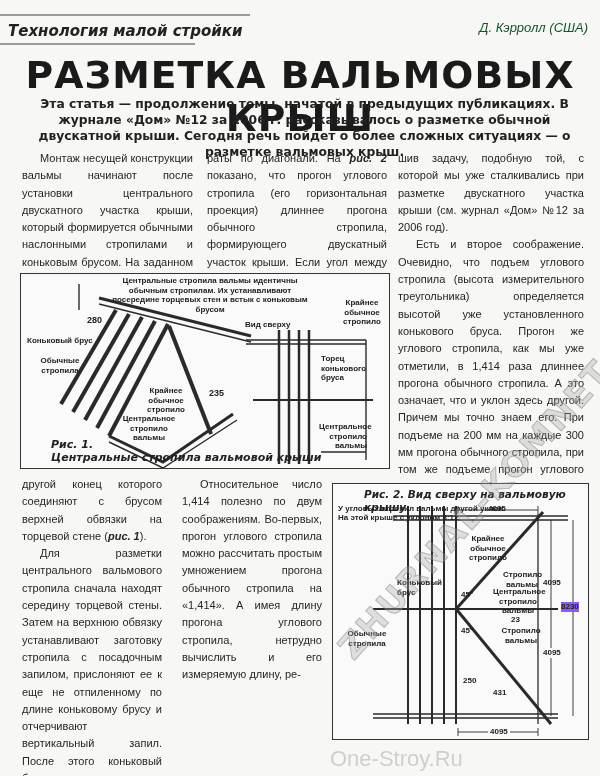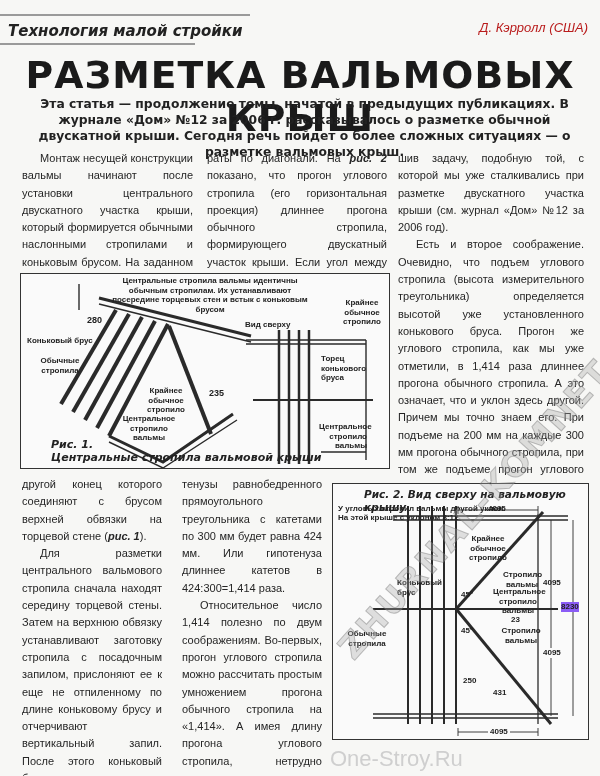--- a/index.html
+++ b/index.html
@@ -1,21 +1,21 @@
 <!DOCTYPE html>
 <html><head>
 <meta charset="utf-8">
 <style>
   html,body{margin:0;padding:0;}
   body{width:600px;height:776px;background:#f7f7f5;position:relative;overflow:hidden;
        font-family:"Liberation Sans",sans-serif;color:#1b1b1b;}
   .hdr-rule{position:absolute;left:0;height:2px;background:#9a9a9a;}
   .section{position:absolute;left:8px;top:22px;font:italic 900 15px "DejaVu Sans",sans-serif;
            letter-spacing:0px;color:#222;font-weight:bold;}
-  .author{position:absolute;right:12px;top:20px;font:italic 13px "Liberation Sans",sans-serif;color:#b91c1c;}
+  .author{position:absolute;right:12px;top:20px;font:italic 13px "Liberation Sans",sans-serif;color:#14532d;}
   .title{position:absolute;left:0;width:600px;top:54px;text-align:center;
          font:bold 37px "DejaVu Sans",sans-serif;letter-spacing:1px;color:#1a1a1a;transform:scaleX(1.02);}
   .lead{position:absolute;left:32px;width:545px;top:96px;text-align:center;
         font:bold 12.3px/16px "DejaVu Sans",sans-serif;color:#222;}
   .col{position:absolute;font:11px/17.3px "Liberation Sans",sans-serif;text-align:justify;color:#252525;}
   .col p{margin:0;}
   .col .ind{text-indent:18px;}
   .col b{font-style:italic;}
   .fig{position:absolute;border:1.5px solid #333;background:#fafafa;}
   .fig svg{position:absolute;left:0;top:0;}
@@ -97,21 +97,20 @@
   <div class="cap" style="left:4px;top:164px;">Рис. 1.</div>
   <div class="cap" style="left:4px;top:177px;">Центральные стропила вальмовой крыши</div>
 </div>
 
 <div class="col" style="left:22px;top:476px;width:140px;">
   <p><span>другой конец которого соединяют с брусом верхней обвязки на торцевой стене (</span><b>рис. 1</b><span>).</span></p>
   <p class="ind">Для разметки центрального вальмового стропила сначала находят середину торцевой стены. Затем на верхнюю обвязку устанавливают заготовку стропила с посадочным запилом, прислоняют ее к еще не отпиленному по длине коньковому брусу и отчерчивают вертикальный запил. После этого коньковый брус отпиливают, а к его торцу пристыковывают центральное вальмовое стропило.</p>
 
 </div>
 <div class="col" style="left:182px;top:476px;width:140px;">
-  <p>тенузы равнобедренного прямоугольного треугольника с катетами по 300 мм будет равна 424 мм. Или гипотенуза длиннее катетов в 424:300=1,414 раза.</p>
   <p class="ind">Относительное число 1,414 полезно по двум соображениям. Во-первых, прогон углового стропила можно рассчитать простым умножением прогона обычного стропила на «1,414». А имея длину прогона углового стропила, нетрудно вычислить и его измеряемую длину, ре-</p>
 </div>
 
 <div class="fig" style="left:332px;top:483px;width:255px;height:255px;">
   <svg width="255" height="255">
     <g stroke="#2a2a2a" fill="none" stroke-width="1.3">
 
       <line x1="60" y1="32" x2="235" y2="32"></line>
       <line x1="60" y1="36" x2="235" y2="36"></line>
       <line x1="40" y1="125" x2="225" y2="125" stroke-width="2"></line>

